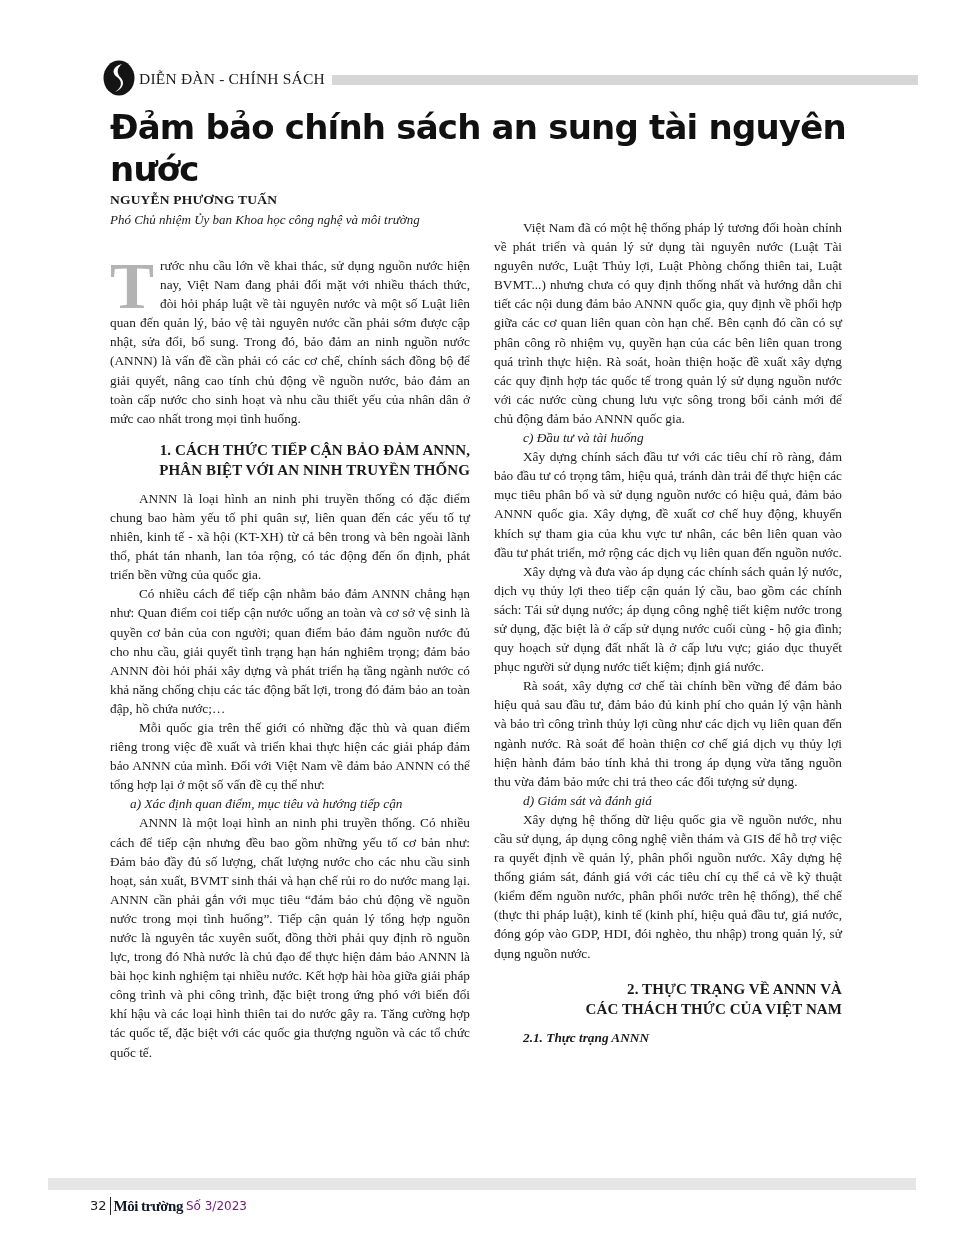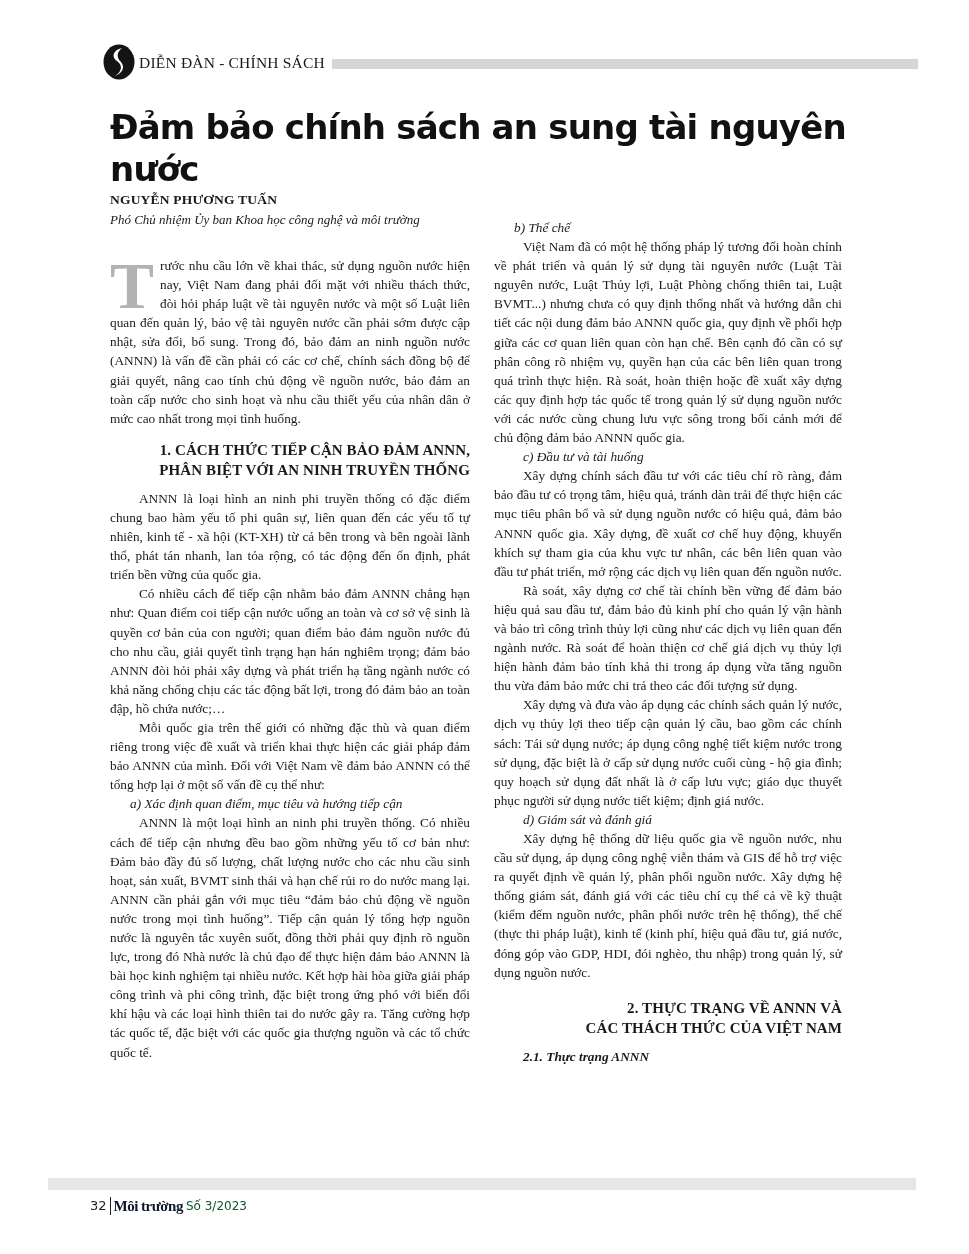--- a/index.html
+++ b/index.html
@@ -1,21 +1,21 @@
 <!DOCTYPE html>
 <html><head>
 <meta charset="utf-8">
 <style>
   html, body { margin: 0; padding: 0; background: #ffffff; }
   body { width: 969px; height: 1254px; position: relative; overflow: hidden; color: #1a1a1a; }
   .serif { font-family: "Liberation Serif", "DejaVu Serif", serif; }
   .sans { font-family: "DejaVu Sans", "Liberation Sans", sans-serif; }
 
   
-  #header { position: absolute; left: 100px; top: 40px; width: 820px; height: 46px; }
+  #header { position: absolute; left: 100px; top: 56px; width: 820px; height: 46px; }
   #logo { position: absolute; left: 3px; top: 4px; width: 32px; height: 36px; }
   #section-label { position: absolute; left: 39px; top: 14px; font-size: 15.5px; letter-spacing: 0.2px; color: #1a1a1a; white-space: nowrap; }
   #header-bar { position: absolute; left: 232px; top: 19px; width: 586px; height: 10px; background: #d6d6d6; }
 
   
   #title { position: absolute; left: 110px; top: 106px; width: 760px; font-size: 34px; font-weight: bold; line-height: 42px; letter-spacing: -0.8px; color: #111; }
   #author { position: absolute; left: 110px; top: 192px; font-size: 13.5px; font-weight: bold; letter-spacing: 0.2px; }
   #author-role { position: absolute; left: 110px; top: 212px; font-size: 13px; font-style: italic; }
 
   
@@ -29,21 +29,21 @@
   .col .subbold { font-style: italic; font-weight: bold; text-indent: 29px; margin: 8px 0 0 0; }
   .col h2 { margin: 12px 0 9px 0; font-size: 15px; line-height: 20px; font-weight: bold; text-align: right; letter-spacing: 0.1px; }
 
   .dropcap { float: left; font-size: 66px; line-height: 52px; color: #b3b3b3; font-weight: bold; margin: 4px 6px 0 0; padding: 0; }
 
   
   #footer-bar { position: absolute; left: 48px; top: 1178px; width: 868px; height: 12px; background: #e6e6e6; }
   #footer { position: absolute; left: 90px; top: 1196px; height: 20px; display: flex; align-items: center; }
   #page-number { font-size: 13px; color: #222; padding-right: 3px; border-right: 1px solid #222; line-height: 18px; }
   #magazine-name { font-size: 15px; font-weight: bold; color: #0f172a; margin-left: 3px; letter-spacing: -0.5px; }
-  #issue-label { font-size: 12px; color: #14532d; margin-left: 3px; }
+  #issue-label { font-size: 12px; color: #701a75; margin-left: 3px; }
 </style>
 </head>
 <body>
 
 <div id="header">
   <svg id="logo" viewBox="0 0 32 36">
     <ellipse cx="16" cy="18" rx="15.5" ry="17.5" fill="#141414"></ellipse>
     <path d="M19 4 C10 6, 8 13, 14 17 C20 21, 19 28, 12 32 C18 30, 23 24, 18 18 C13 13, 14 8, 19 4 Z" fill="#ffffff"></path>
   </svg>
   <span id="section-label" class="serif">DIỄN ĐÀN - CHÍNH SÁCH</span>
@@ -63,26 +63,25 @@
     <span>PHÂN BIỆT VỚI AN NINH TRUYỀN THỐNG</span>
   </h2>
   <p>ANNN là loại hình an ninh phi truyền thống có đặc điểm chung bao hàm yếu tố phi quân sự, liên quan đến các yếu tố tự nhiên, kinh tế - xã hội (KT-XH) từ cả bên trong và bên ngoài lãnh thổ, phát tán nhanh, lan tỏa rộng, có tác động đến ổn định, phát triển bền vững của quốc gia.</p>
   <p>Có nhiều cách để tiếp cận nhằm bảo đảm ANNN chẳng hạn như: Quan điểm coi tiếp cận nước uống an toàn và cơ sở vệ sinh là quyền cơ bản của con người; quan điểm bảo đảm nguồn nước đủ cho nhu cầu, giải quyết tình trạng hạn hán nghiêm trọng; đảm bảo ANNN đòi hỏi phải xây dựng và phát triển hạ tầng ngành nước có khả năng chống chịu các tác động bất lợi, trong đó đảm bảo an toàn đập, hồ chứa nước;…</p>
   <p>Mỗi quốc gia trên thế giới có những đặc thù và quan điểm riêng trong việc đề xuất và triển khai thực hiện các giải pháp đảm bảo ANNN của mình. Đối với Việt Nam về đảm bảo ANNN có thể tổng hợp lại ở một số vấn đề cụ thể như:</p>
   <p class="sub first">a) Xác định quan điểm, mục tiêu và hướng tiếp cận</p>
   <p>ANNN là một loại hình an ninh phi truyền thống. Có nhiều cách để tiếp cận nhưng đều bao gồm những yếu tố cơ bản như: Đảm bảo đầy đủ số lượng, chất lượng nước cho các nhu cầu sinh hoạt, sản xuất, BVMT sinh thái và hạn chế rủi ro do nước mang lại. ANNN cần phải gắn với mục tiêu “đảm bảo chủ động về nguồn nước trong mọi tình huống”. Tiếp cận quản lý tổng hợp nguồn nước là nguyên tắc xuyên suốt, đồng thời phải quy định rõ nguồn lực, trong đó Nhà nước là chủ đạo để thực hiện đảm bảo ANNN là bài học kinh nghiệm tại nhiều nước. Kết hợp hài hòa giữa giải pháp công trình và phi công trình, đặc biệt trong ứng phó với biến đổi khí hậu và các loại hình thiên tai do nước gây ra. Tăng cường hợp tác quốc tế, đặc biệt với các quốc gia thượng nguồn và các tổ chức quốc tế.</p>
 </div>
 
 <div id="col-right" class="col serif">
-  <p class="sub first">b) Thể chế</p>
   <p>Việt Nam đã có một hệ thống pháp lý tương đối hoàn chỉnh về phát triển và quản lý sử dụng tài nguyên nước (Luật Tài nguyên nước, Luật Thủy lợi, Luật Phòng chống thiên tai, Luật BVMT...) nhưng chưa có quy định thống nhất và hướng dẫn chi tiết các nội dung đảm bảo ANNN quốc gia, quy định về phối hợp giữa các cơ quan liên quan còn hạn chế. Bên cạnh đó cần có sự phân công rõ nhiệm vụ, quyền hạn của các bên liên quan trong quá trình thực hiện. Rà soát, hoàn thiện hoặc đề xuất xây dựng các quy định hợp tác quốc tế trong quản lý sử dụng nguồn nước với các nước cùng chung lưu vực sông trong bối cảnh mới để chủ động đảm bảo ANNN quốc gia.</p>
   <p class="sub">c) Đầu tư và tài huống</p>
   <p>Xây dựng chính sách đầu tư với các tiêu chí rõ ràng, đảm bảo đầu tư có trọng tâm, hiệu quả, tránh dàn trải để thực hiện các mục tiêu phân bổ và sử dụng nguồn nước có hiệu quả, đảm bảo ANNN quốc gia. Xây dựng, đề xuất cơ chế huy động, khuyến khích sự tham gia của khu vực tư nhân, các bên liên quan vào đầu tư phát triển, mở rộng các dịch vụ liên quan đến nguồn nước.</p>
+  <p>Xây dựng và đưa vào áp dụng các chính sách quản lý nước, dịch vụ thủy lợi theo tiếp cận quản lý cầu, bao gồm các chính sách: Tái sử dụng nước; áp dụng công nghệ tiết kiệm nước trong sử dụng, đặc biệt là ở cấp sử dụng nước cuối cùng - hộ gia đình; quy hoạch sử dụng đất nhất là ở cấp lưu vực; giáo dục thuyết phục người sử dụng nước tiết kiệm; định giá nước.</p>
   <p>Rà soát, xây dựng cơ chế tài chính bền vững để đảm bảo hiệu quả sau đầu tư, đảm bảo đủ kinh phí cho quản lý vận hành và bảo trì công trình thủy lợi cũng như các dịch vụ liên quan đến ngành nước. Rà soát để hoàn thiện cơ chế giá dịch vụ thủy lợi hiện hành đảm bảo tính khả thi trong áp dụng vừa tăng nguồn thu vừa đảm bảo mức chi trả theo các đối tượng sử dụng.</p>
-  <p>Xây dựng và đưa vào áp dụng các chính sách quản lý nước, dịch vụ thủy lợi theo tiếp cận quản lý cầu, bao gồm các chính sách: Tái sử dụng nước; áp dụng công nghệ tiết kiệm nước trong sử dụng, đặc biệt là ở cấp sử dụng nước cuối cùng - hộ gia đình; quy hoạch sử dụng đất nhất là ở cấp lưu vực; giáo dục thuyết phục người sử dụng nước tiết kiệm; định giá nước.</p>
   <p class="sub">d) Giám sát và đánh giá</p>
   <p>Xây dựng hệ thống dữ liệu quốc gia về nguồn nước, nhu cầu sử dụng, áp dụng công nghệ viễn thám và GIS để hỗ trợ việc ra quyết định về quản lý, phân phối nguồn nước. Xây dựng hệ thống giám sát, đánh giá với các tiêu chí cụ thể cả về kỹ thuật (kiểm đếm nguồn nước, phân phối nước trên hệ thống), thể chế (thực thi pháp luật), kinh tế (kinh phí, hiệu quả đầu tư, giá nước, đóng góp vào GDP, HDI, đói nghèo, thu nhập) trong quản lý, sử dụng nguồn nước.</p>
   <h2 style="margin-top:16px;">
     <span>2. THỰC TRẠNG VỀ ANNN VÀ</span><br>
     <span>CÁC THÁCH THỨC CỦA VIỆT NAM</span>
   </h2>
   <p class="subbold">2.1. Thực trạng ANNN</p>
 </div>
 
 <div id="footer-bar"></div>

